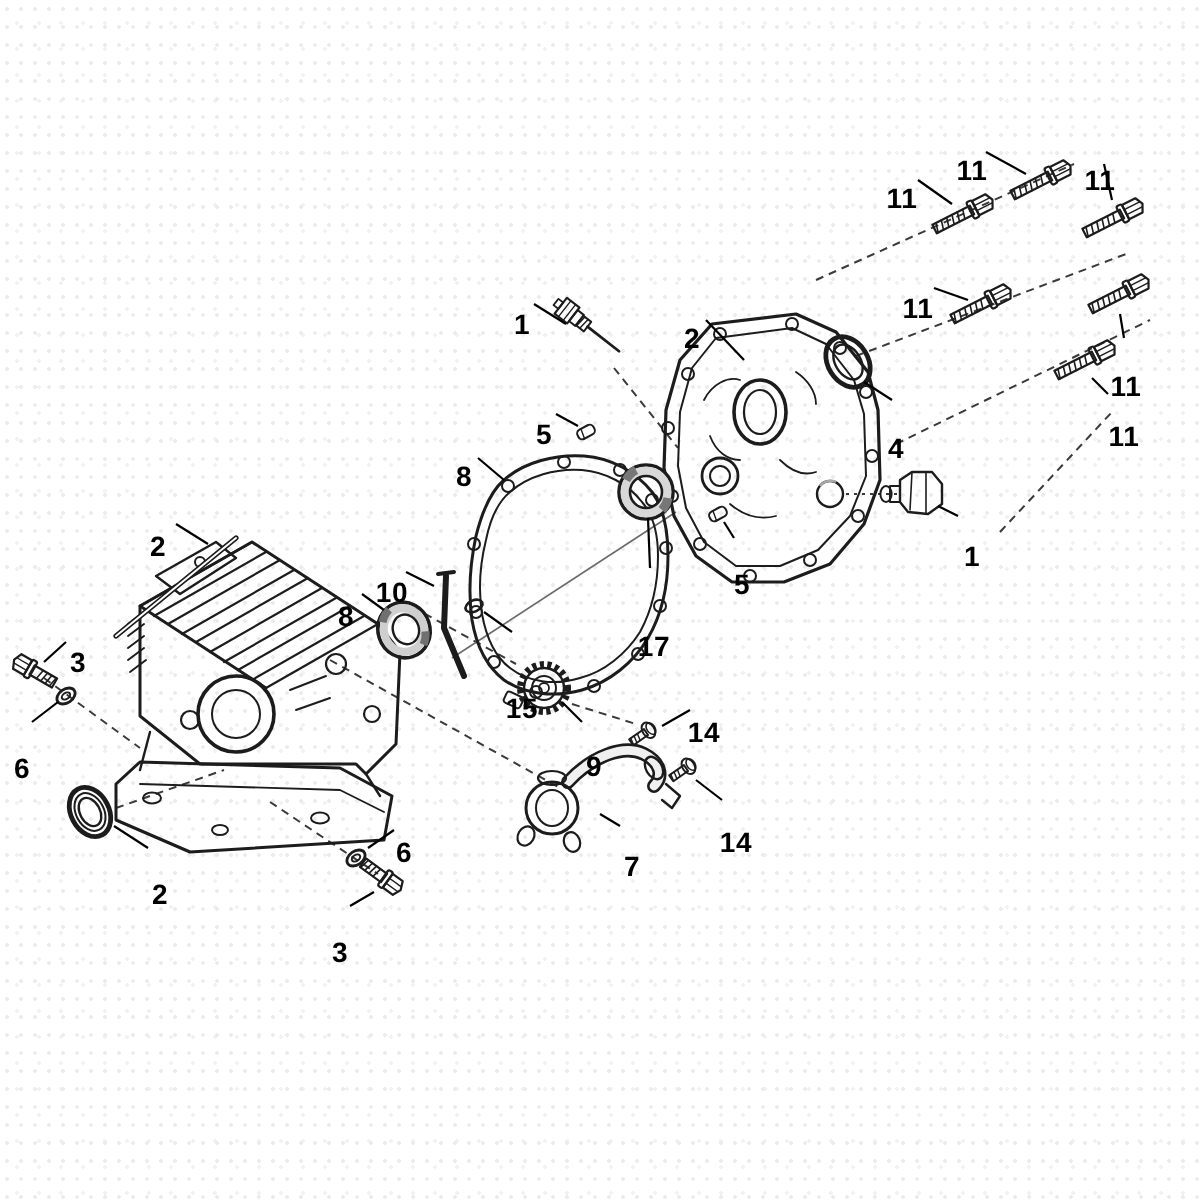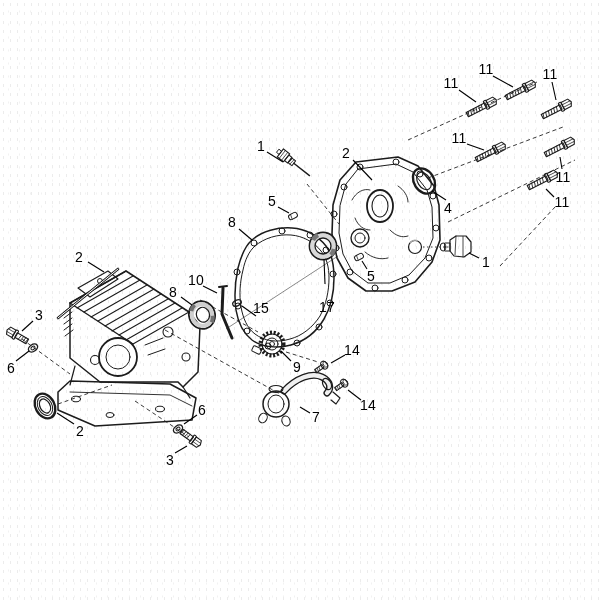--- a/index.html
+++ b/index.html
@@ -8,22 +8,22 @@
     background-image:
       radial-gradient(#ececec 0.8px, transparent 0.9px),
       radial-gradient(#f2f2f2 0.8px, transparent 0.9px);
     background-size:7px 9px, 11px 13px;
     background-position:0 0, 3px 5px;
     font-family:"Liberation Sans", sans-serif;
   }
   .stage svg{position:absolute;left:0;top:0;}
   .callout{
     position:absolute;transform:translate(-50%,-50%);
-    font-weight:normal;font-size:14px;line-height:1;color:#000;
-    letter-spacing:.3px;white-space:nowrap;
+    font-weight:bold;font-size:14px;line-height:1;color:#000;
+    letter-spacing:.3px;white-space:nowrap;margin-top:16px;
   }
   .ln{stroke:#1c1c1c;fill:none;stroke-linecap:round;stroke-linejoin:round;}
   .leader{stroke:#000;stroke-width:1.1;fill:none;}
   .dash{stroke:#3a3a3a;stroke-width:1;fill:none;stroke-dasharray:4 3;}
   .dots{stroke:#3a3a3a;stroke-width:1;fill:none;stroke-dasharray:1.5 2.5;}
   .axis{stroke:#6a6a6a;stroke-width:.8;fill:none;}
 </style>
 </head>
 <body>
 
@@ -278,21 +278,21 @@
 <span class="callout" style="left:563px;top:177px">11</span>
 <span class="callout" style="left:562px;top:202px">11</span>
 <span class="callout" style="left:448px;top:208px">4</span>
 <span class="callout" style="left:272px;top:201px">5</span>
 <span class="callout" style="left:371px;top:276px">5</span>
 <span class="callout" style="left:232px;top:222px">8</span>
 <span class="callout" style="left:327px;top:307px">17</span>
 <span class="callout" style="left:79px;top:257px">2</span>
 <span class="callout" style="left:173px;top:292px">8</span>
 <span class="callout" style="left:196px;top:280px">10</span>
-<span class="callout" style="left:261px;top:308px">15</span>
+<span class="callout" style="left:261px;top:338px">15</span>
 <span class="callout" style="left:297px;top:367px">9</span>
 <span class="callout" style="left:39px;top:315px">3</span>
 <span class="callout" style="left:11px;top:368px">6</span>
 <span class="callout" style="left:80px;top:431px">2</span>
 <span class="callout" style="left:202px;top:410px">6</span>
 <span class="callout" style="left:170px;top:460px">3</span>
 <span class="callout" style="left:352px;top:350px">14</span>
 <span class="callout" style="left:368px;top:405px">14</span>
 <span class="callout" style="left:316px;top:417px">7</span>
 <span class="callout" style="left:486px;top:262px">1</span>

